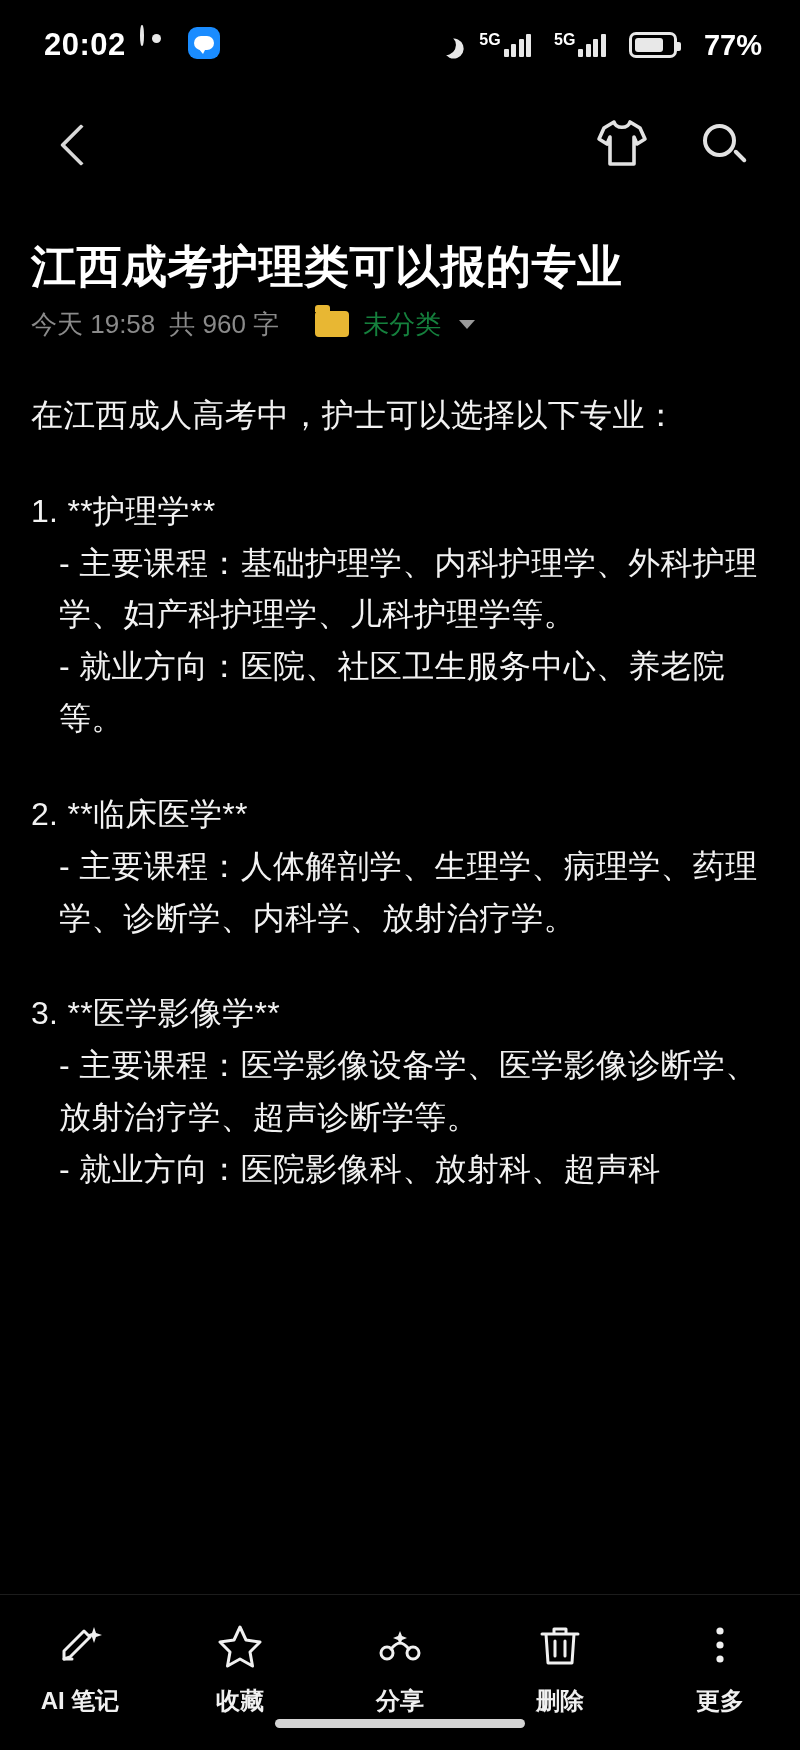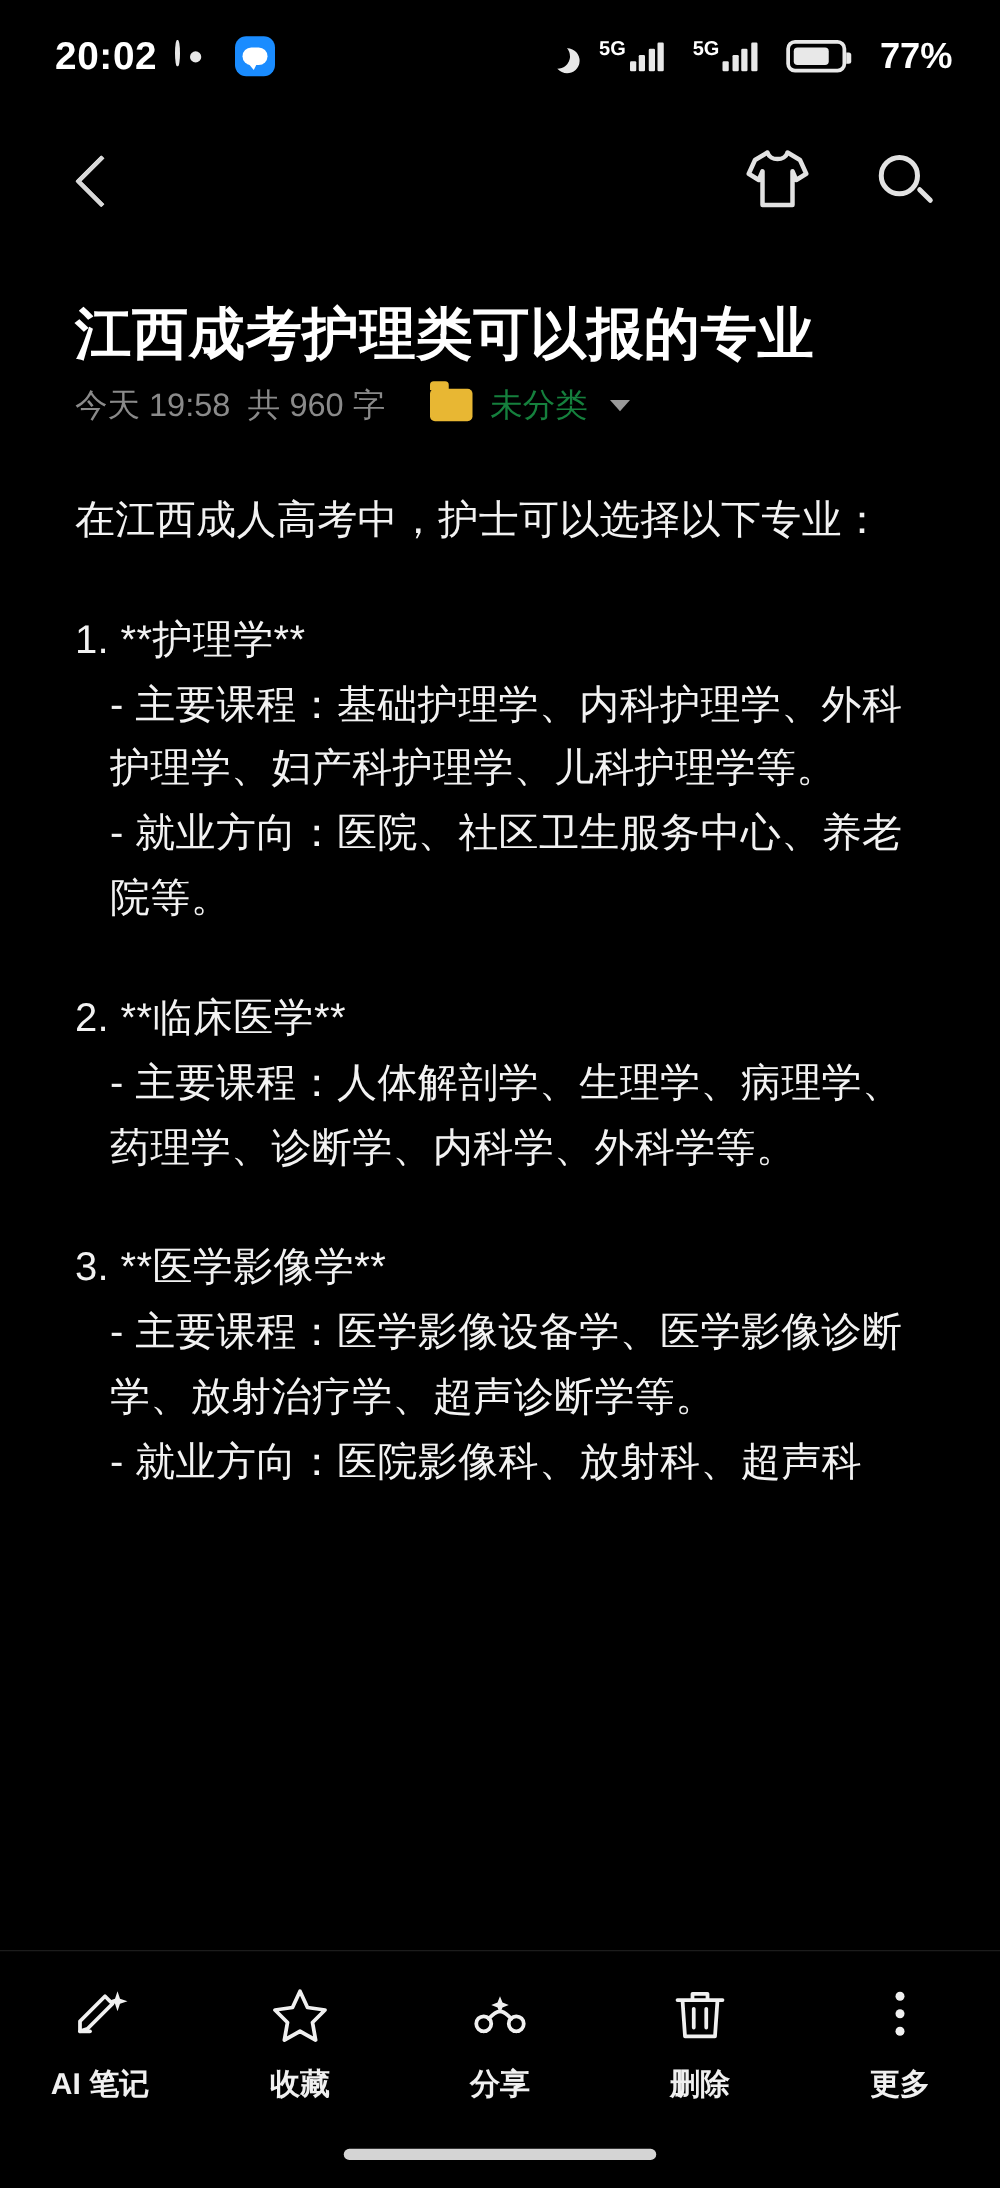--- a/index.html
+++ b/index.html
@@ -14,21 +14,21 @@
   }
 
   
   .statusbar {
     height:90px;
     display:flex;
     align-items:center;
     justify-content:space-between;
     padding:0 38px 0 44px;
   }
-  .sb-left { display:flex; align-items:center; gap:14px; }
+  .sb-left { display:flex; gap:14px; }
   .sb-time { font-size:31px; font-weight:700; letter-spacing:0.5px; }
   .eye-icon { width:34px; height:22px; position:relative; }
   .eye-icon .outer {
     width:34px; height:22px;
     border:2.5px solid #e8e8e8;
     border-radius:50% 50% 50% 50% / 60% 60% 60% 60%;
   }
   .eye-icon .pupil {
     position:absolute; left:12px; top:7px;
     width:9px; height:9px; border-radius:50%;
@@ -106,21 +106,21 @@
     border:4px solid #e2e2e2;
   }
   .search-icon .handle {
     position:absolute; left:32px; top:33px;
     width:16px; height:4px; background:#e2e2e2;
     border-radius:3px; transform:rotate(45deg);
   }
 
   
   .article {
-    padding:0 60px;
+    padding:0 31px;
   }
   .title {
     font-size:45px;
     font-weight:700;
     line-height:1.22;
     letter-spacing:0.5px;
     margin-top:40px;
   }
   .meta {
     display:flex; align-items:center;
@@ -159,21 +159,21 @@
     letter-spacing:0.3px;
   }
   .para { margin-bottom:0; }
   .blank { height:44px; }
   .indent { text-indent:0; padding-left:28px; }
 
   
   .bottombar {
     position:absolute;
     left:0; right:0; bottom:0;
-    height:190px;
+    height:156px;
     background:#000;
     border-top:1px solid #1c1c1c;
     display:flex;
     align-items:flex-start;
     justify-content:space-around;
     padding-top:26px;
   }
   .bb-item {
     display:flex; flex-direction:column; align-items:center;
     gap:16px; width:150px; cursor:pointer;
@@ -271,21 +271,21 @@
     </div>
 
     <div class="body-text">
       <div class="para">在江西成人高考中，护士可以选择以下专业：</div>
       <div class="blank"></div>
       <div class="para">1. **护理学**</div>
       <div class="para indent">- 主要课程：基础护理学、内科护理学、外科护理学、妇产科护理学、儿科护理学等。</div>
       <div class="para indent">- 就业方向：医院、社区卫生服务中心、养老院等。</div>
       <div class="blank"></div>
       <div class="para">2. **临床医学**</div>
-      <div class="para indent">- 主要课程：人体解剖学、生理学、病理学、药理学、诊断学、内科学、外科学等。</div>
+      <div class="para indent">- 主要课程：人体解剖学、生理学、病理学、药理学、诊断学、内科学、放射治疗学。</div>
       <div class="blank"></div>
       <div class="para">3. **医学影像学**</div>
       <div class="para indent">- 主要课程：医学影像设备学、医学影像诊断学、放射治疗学、超声诊断学等。</div>
       <div class="para indent">- 就业方向：医院影像科、放射科、超声科</div>
     </div>
   </div>
 
 </div>
 
 <div class="fade-bottom"></div>

